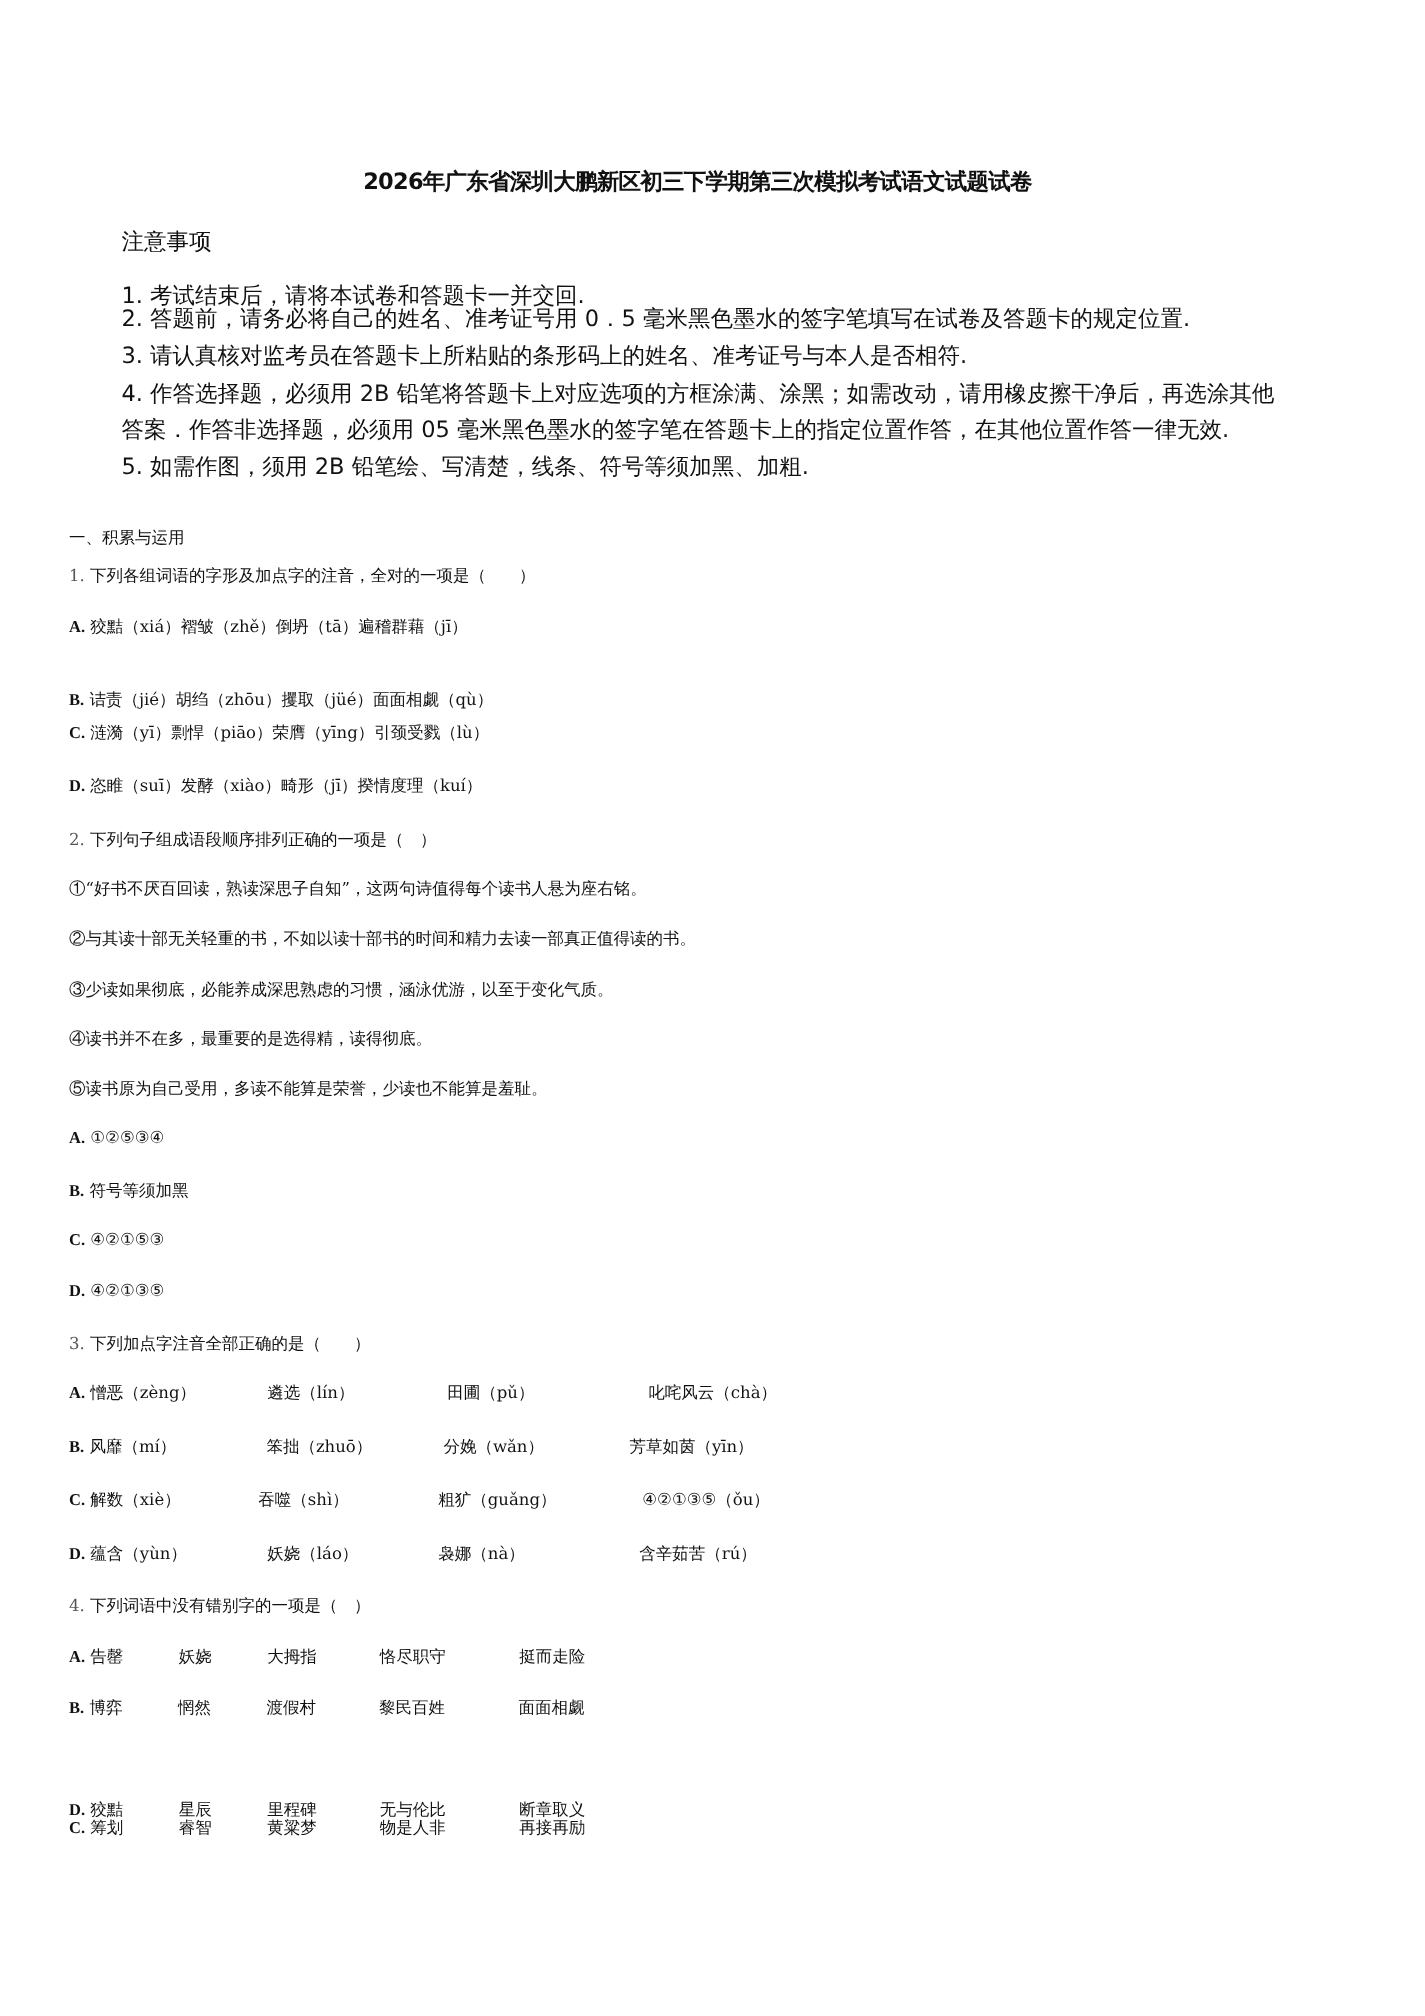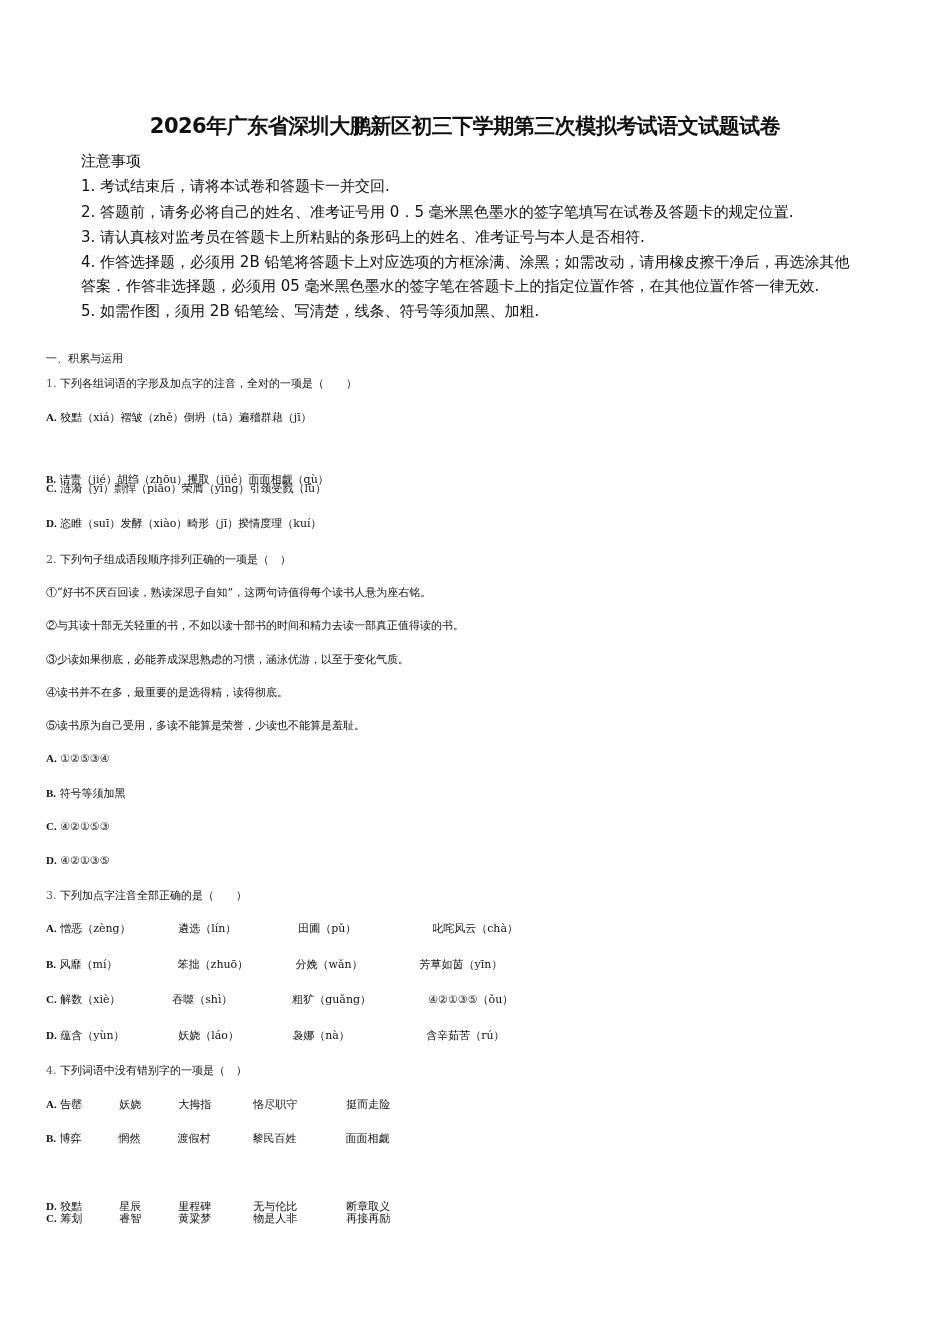--- a/index.html
+++ b/index.html
@@ -1,50 +1,50 @@
 <!DOCTYPE html>
 <html><head>
 <meta charset="utf-8">
 <style>
   html, body { margin: 0; padding: 0; background: #ffffff; }
   body { width: 950px; height: 1344px; position: relative; overflow: hidden;
          font-family: "DejaVu Serif", "Liberation Serif", serif; color: #111; }
   .title { position: absolute; left: 0; width: 930px; top: 112px; text-align: center;
            font-family: "DejaVu Sans", "Liberation Sans", sans-serif; font-weight: bold;
-           font-size: 21px; letter-spacing: -0.5px; }
+           font-size: 15px; letter-spacing: -0.5px; }
   .line { position: absolute; left: 46px; font-size: 11px; white-space: nowrap; }
   .notice { font-family: "DejaVu Sans", "Liberation Sans", sans-serif; font-size: 15px; margin-left: 35px; }
   .opt-letter { font-weight: bold; font-family: "Liberation Serif", serif; }
   .qnum { color: #555; }
   .cell { display: inline-block; }
 </style>
 </head>
 <body>
 
 <div class="title">2026年广东省深圳大鹏新区初三下学期第三次模拟考试语文试题试卷</div>
 
 <div class="line notice" style="top:152px">注意事项</div>
-<div class="line notice" style="top:177px">1. 考试结束后，请将本试卷和答题卡一并交回.</div>
+<div class="line notice" style="top:188px">1. 考试结束后，请将本试卷和答题卡一并交回.</div>
 <div class="line notice" style="top:203px">2. 答题前，请务必将自己的姓名、准考证号用 0．5 毫米黑色墨水的签字笔填写在试卷及答题卡的规定位置.</div>
 <div class="line notice" style="top:228px">3. 请认真核对监考员在答题卡上所粘贴的条形码上的姓名、准考证号与本人是否相符.</div>
 <div class="line notice" style="top:253px">4. 作答选择题，必须用 2B 铅笔将答题卡上对应选项的方框涂满、涂黑；如需改动，请用橡皮擦干净后，再选涂其他</div>
 <div class="line notice" style="top:277px">答案．作答非选择题，必须用 05 毫米黑色墨水的签字笔在答题卡上的指定位置作答，在其他位置作答一律无效.</div>
 <div class="line notice" style="top:302px">5. 如需作图，须用 2B 铅笔绘、写清楚，线条、符号等须加黑、加粗.</div>
 
 <div class="line" style="top:351px">一、积累与运用</div>
 
 <div class="line" style="top:376px">
   <span class="qnum">1.</span>
   <span>下列各组词语的字形及加点字的注音，全对的一项是（　　）</span>
 </div>
 <div class="line" style="top:410px">
   <span class="opt-letter">A.</span>
   <span>狡黠（xiá）褶皱（zhě）倒坍（tā）遍稽群藉（jī）</span>
 </div>
-<div class="line" style="top:472px">
+<div class="line" style="top:459px">
   <span class="opt-letter">B.</span>
   <span>诘责（jié）胡绉（zhōu）攫取（jüé）面面相觑（qù）</span>
 </div>
 <div class="line" style="top:481px">
   <span class="opt-letter">C.</span>
   <span>涟漪（yī）剽悍（piāo）荣膺（yīng）引颈受戮（lù）</span>
 </div>
 <div class="line" style="top:516px">
   <span class="opt-letter">D.</span>
   <span>恣睢（suī）发酵（xiào）畸形（jī）揆情度理（kuí）</span>

